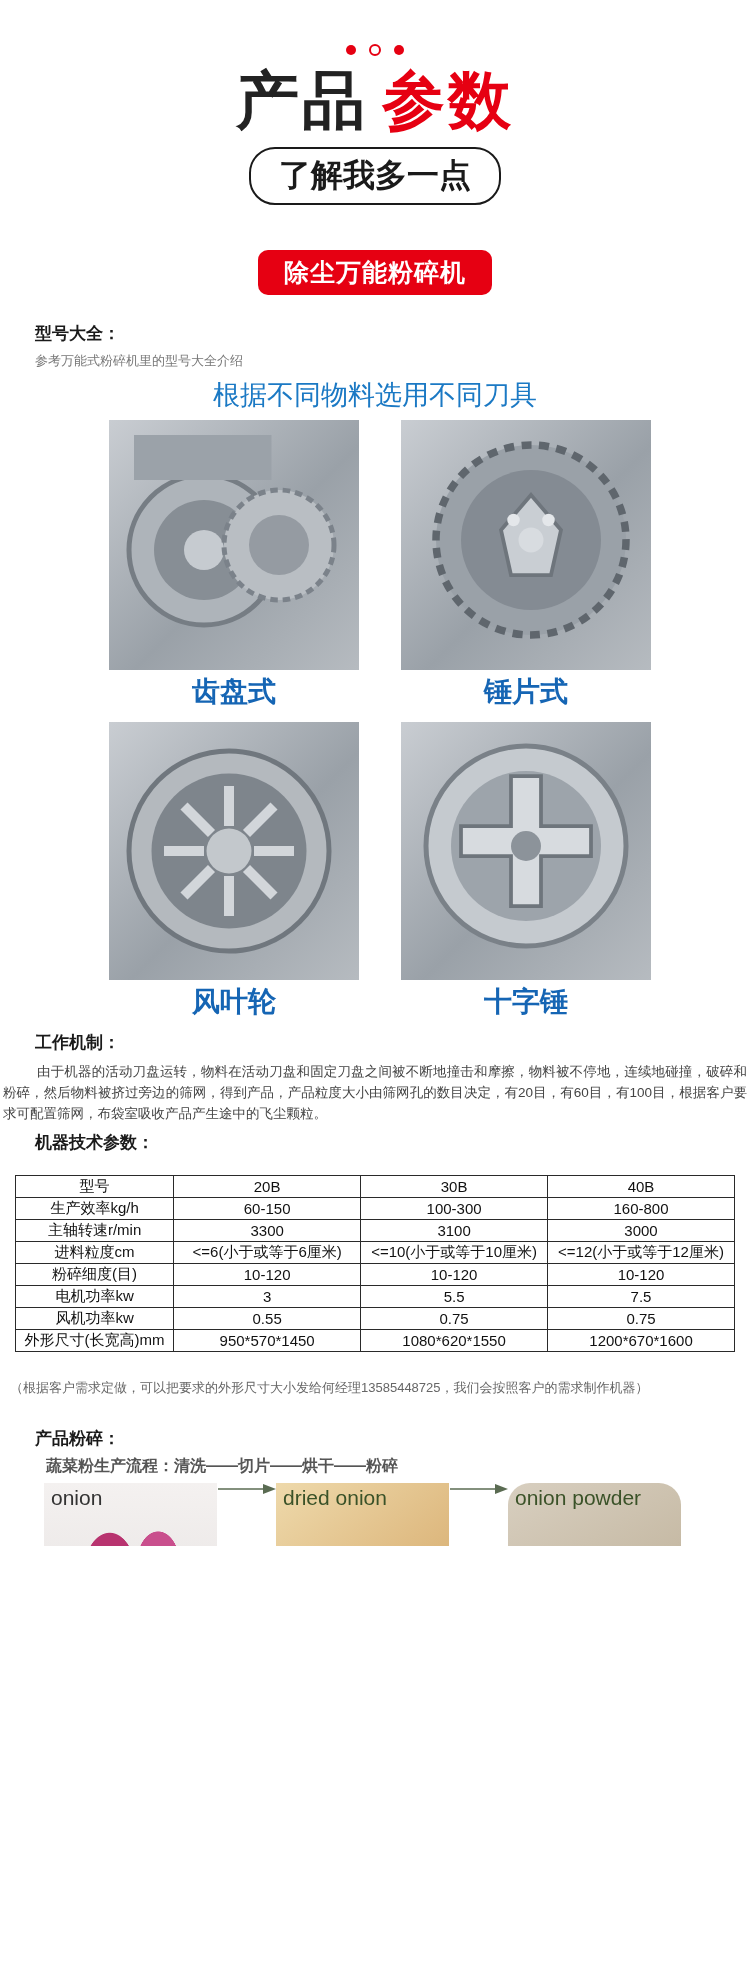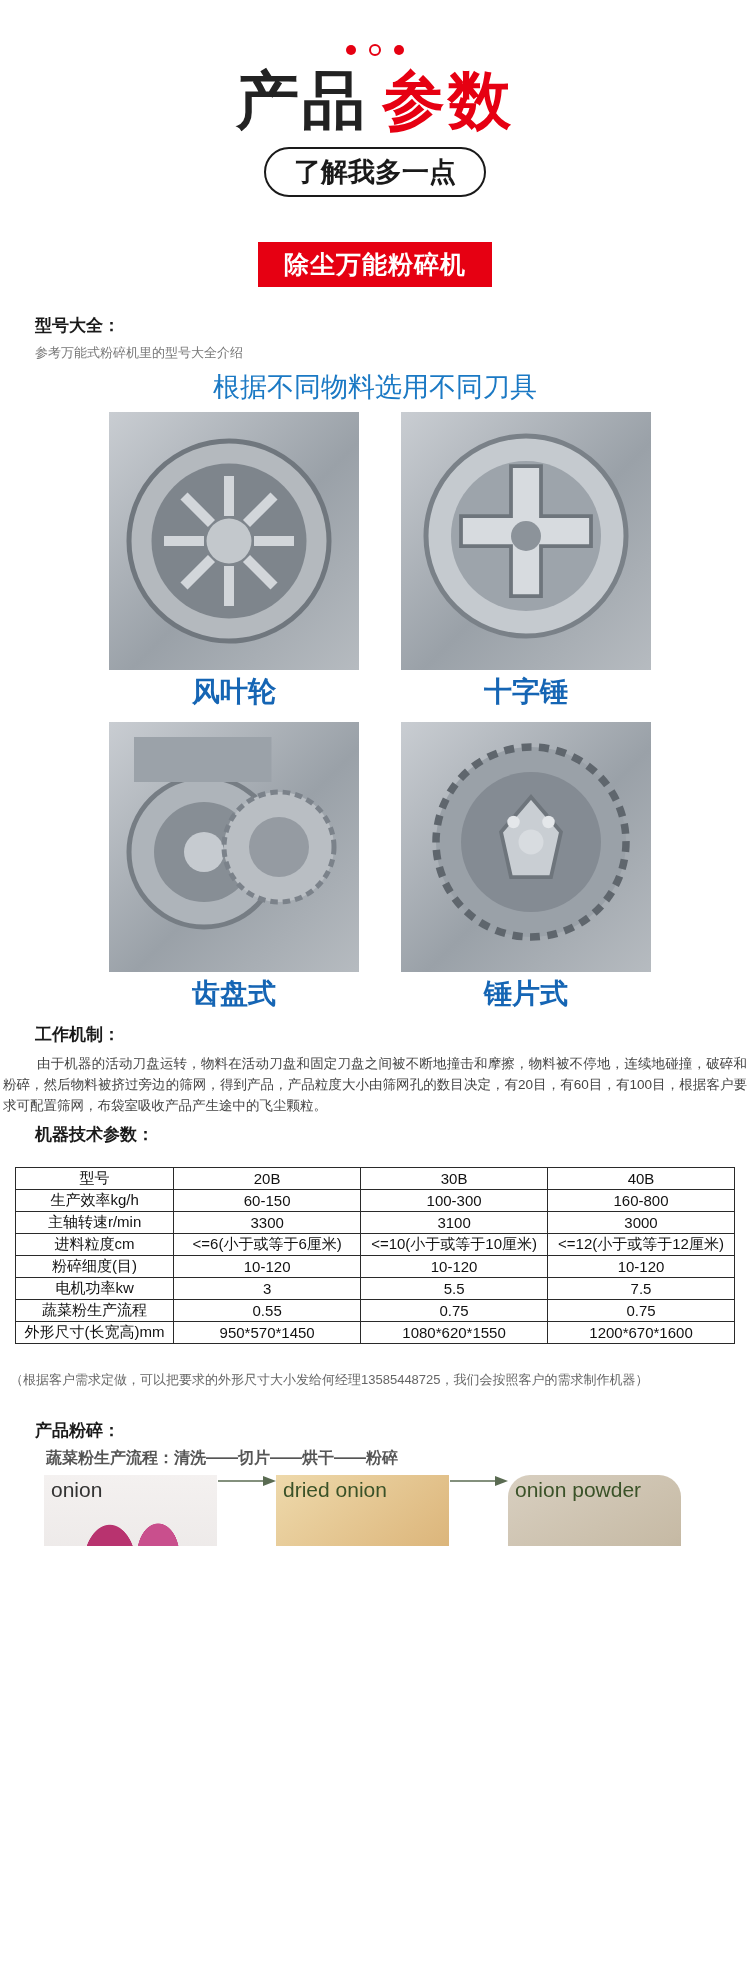--- a/index.html
+++ b/index.html
@@ -13,23 +13,23 @@
   .page{width:750px;height:1546px;margin:0 auto;background:#fff;overflow:hidden;position:relative;}
 
   
   .dots{display:flex;justify-content:center;align-items:center;gap:13px;padding-top:44px;}
   .dot{width:10px;height:10px;border-radius:50%;background:var(--red);}
   .dot.ring{background:#fff;border:2px solid var(--red);width:12px;height:12px;}
   .title{display:flex;justify-content:center;align-items:baseline;gap:14px;margin-top:10px;
          font-size:63px;font-weight:bold;letter-spacing:3px;line-height:1.1;}
   .title .t-red{color:var(--red);}
   .pill{margin:12px auto 0;width:max-content;border:2px solid #1a1a1a;border-radius:26px;
-        padding:5px 28px;font-size:27px;font-weight:bold;color:#1a1a1a;background:#fff;}
+        padding:5px 28px;font-size:32px;font-weight:bold;color:#1a1a1a;background:#fff;}
   .product-btn{margin:45px auto 0;width:max-content;background:var(--red);color:#fff;
-        font-size:25px;font-weight:bold;padding:6px 26px;border-radius:0;letter-spacing:1px;}
+        font-size:25px;font-weight:bold;padding:6px 26px;border-radius:10px;letter-spacing:1px;}
 
   
   .model-heading{margin:27px 0 0 35px;font-size:17px;font-weight:bold;color:#1a1a1a;}
   .model-desc{margin:7px 0 0 35px;font-size:13px;color:#777;}
   .blade-heading{text-align:center;color:var(--heading-blue);font-size:27px;font-weight:normal;margin-top:11px;line-height:1.1;}
 
   .blade-row{display:flex;margin-left:109px;gap:42px;margin-top:9px;}
   .blade-card{width:250px;display:flex;flex-direction:column;}
   .blade-img{width:250px;background:linear-gradient(135deg,#c9cdd2,#9aa1a8 55%,#b6bbc0);position:relative;overflow:hidden;}
   .blade-img svg{display:block;width:100%;height:100%;}
@@ -107,20 +107,49 @@
   <div class="pill">了解我多一点</div>
 
   <div class="product-btn">除尘万能粉碎机</div>
 
   <div class="model-heading">型号大全：</div>
   <div class="model-desc">参考万能式粉碎机里的型号大全介绍</div>
   <div class="blade-heading">根据不同物料选用不同刀具</div>
 
   <div class="blade-row">
     <div class="blade-card">
+      <div class="blade-img h250">
+        <svg viewBox="0 0 100 100">
+          <circle cx="38" cy="52" r="30" fill="#aeb4ba" stroke="#767d84" stroke-width="2"></circle>
+          <circle cx="38" cy="52" r="20" fill="#878e95"></circle>
+          <circle cx="38" cy="52" r="8" fill="#c6cbd0"></circle>
+          <circle cx="68" cy="50" r="22" fill="#b9bec3" stroke="#7b828a" stroke-width="2" stroke-dasharray="3 2"></circle>
+          <circle cx="68" cy="50" r="12" fill="#959ba2"></circle>
+          <rect x="10" y="6" width="55" height="18" fill="#9ba2a9"></rect>
+        </svg>
+      </div>
+      <div class="blade-label">齿盘式</div>
+    </div>
+    <div class="blade-card">
+      <div class="blade-img h250">
+        <svg viewBox="0 0 100 100">
+          <circle cx="52" cy="48" r="38" fill="#9aa1a8" stroke="#5f666d" stroke-width="3" stroke-dasharray="4 3"></circle>
+          <circle cx="52" cy="48" r="28" fill="#848b93"></circle>
+          <path d="M52 30 L64 44 L60 62 L44 62 L40 44 Z" fill="#c9ced3" stroke="#6e757c" stroke-width="1.5"></path>
+          <circle cx="52" cy="48" r="5" fill="#d8dce0"></circle>
+          <circle cx="45" cy="40" r="2.5" fill="#e4e7ea"></circle>
+          <circle cx="59" cy="40" r="2.5" fill="#e4e7ea"></circle>
+        </svg>
+      </div>
+      <div class="blade-label">锤片式</div>
+    </div>
+  </div>
+
+  <div class="blade-row">
+    <div class="blade-card">
       <div class="blade-img h258">
         <svg viewBox="0 0 100 100">
           <circle cx="48" cy="50" r="40" fill="#b4b9be" stroke="#70777e" stroke-width="2"></circle>
           <circle cx="48" cy="50" r="31" fill="#7e858c"></circle>
           <g stroke="#d2d6da" stroke-width="4">
             <line x1="48" y1="24" x2="48" y2="40"></line>
               <line x1="48" y1="60" x2="48" y2="76"></line>
             <line x1="22" y1="50" x2="38" y2="50"></line>
               <line x1="58" y1="50" x2="74" y2="50"></line>
             <line x1="30" y1="32" x2="41" y2="43"></line>
@@ -139,49 +168,20 @@
           <circle cx="50" cy="48" r="40" fill="#c5cacf" stroke="#7a8188" stroke-width="2"></circle>
           <circle cx="50" cy="48" r="30" fill="#9da4ab"></circle>
           <path d="M44 20 h12 v20 h20 v12 h-20 v20 h-12 v-20 h-20 v-12 h20 Z" fill="#d7dbdf" stroke="#6e757c" stroke-width="1.5"></path>
           <circle cx="50" cy="48" r="6" fill="#8c939a"></circle>
         </svg>
       </div>
       <div class="blade-label">十字锤</div>
     </div>
   </div>
 
-  <div class="blade-row">
-    <div class="blade-card">
-      <div class="blade-img h250">
-        <svg viewBox="0 0 100 100">
-          <circle cx="38" cy="52" r="30" fill="#aeb4ba" stroke="#767d84" stroke-width="2"></circle>
-          <circle cx="38" cy="52" r="20" fill="#878e95"></circle>
-          <circle cx="38" cy="52" r="8" fill="#c6cbd0"></circle>
-          <circle cx="68" cy="50" r="22" fill="#b9bec3" stroke="#7b828a" stroke-width="2" stroke-dasharray="3 2"></circle>
-          <circle cx="68" cy="50" r="12" fill="#959ba2"></circle>
-          <rect x="10" y="6" width="55" height="18" fill="#9ba2a9"></rect>
-        </svg>
-      </div>
-      <div class="blade-label">齿盘式</div>
-    </div>
-    <div class="blade-card">
-      <div class="blade-img h250">
-        <svg viewBox="0 0 100 100">
-          <circle cx="52" cy="48" r="38" fill="#9aa1a8" stroke="#5f666d" stroke-width="3" stroke-dasharray="4 3"></circle>
-          <circle cx="52" cy="48" r="28" fill="#848b93"></circle>
-          <path d="M52 30 L64 44 L60 62 L44 62 L40 44 Z" fill="#c9ced3" stroke="#6e757c" stroke-width="1.5"></path>
-          <circle cx="52" cy="48" r="5" fill="#d8dce0"></circle>
-          <circle cx="45" cy="40" r="2.5" fill="#e4e7ea"></circle>
-          <circle cx="59" cy="40" r="2.5" fill="#e4e7ea"></circle>
-        </svg>
-      </div>
-      <div class="blade-label">锤片式</div>
-    </div>
-  </div>
-
   <div class="mech-heading">工作机制：</div>
   <div class="mech-body">由于机器的活动刀盘运转，物料在活动刀盘和固定刀盘之间被不断地撞击和摩擦，物料被不停地，连续地碰撞，破碎和粉碎，然后物料被挤过旁边的筛网，得到产品，产品粒度大小由筛网孔的数目决定，有20目，有60目，有100目，根据客户要求可配置筛网，布袋室吸收产品产生途中的飞尘颗粒。</div>
 
   <div class="spec-heading">机器技术参数：</div>
   <table class="specs">
     <tbody>
       <tr>
         <td class="c0">型号</td>
         <td class="c1">20B</td>
         <td class="c2">30B</td>
@@ -211,21 +211,21 @@
         <td class="c2">10-120</td>
         <td class="c3">10-120</td>
       </tr>
       <tr>
         <td class="c0">电机功率kw</td>
         <td class="c1">3</td>
         <td class="c2">5.5</td>
         <td class="c3">7.5</td>
       </tr>
       <tr>
-        <td class="c0">蔬菜粉生产流程</td>
+        <td class="c0">风机功率kw</td>
         <td class="c1">0.55</td>
         <td class="c2">0.75</td>
         <td class="c3">0.75</td>
       </tr>
       <tr>
         <td class="c0">外形尺寸(长宽高)mm</td>
         <td class="c1">950*570*1450</td>
         <td class="c2">1080*620*1550</td>
         <td class="c3">1200*670*1600</td>
       </tr>

